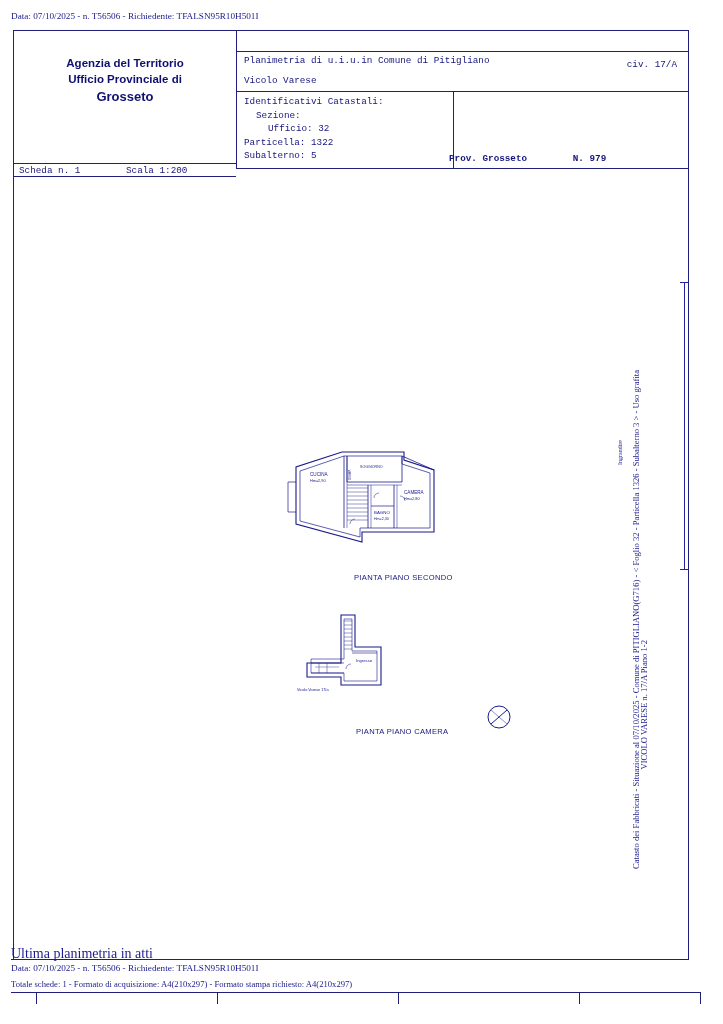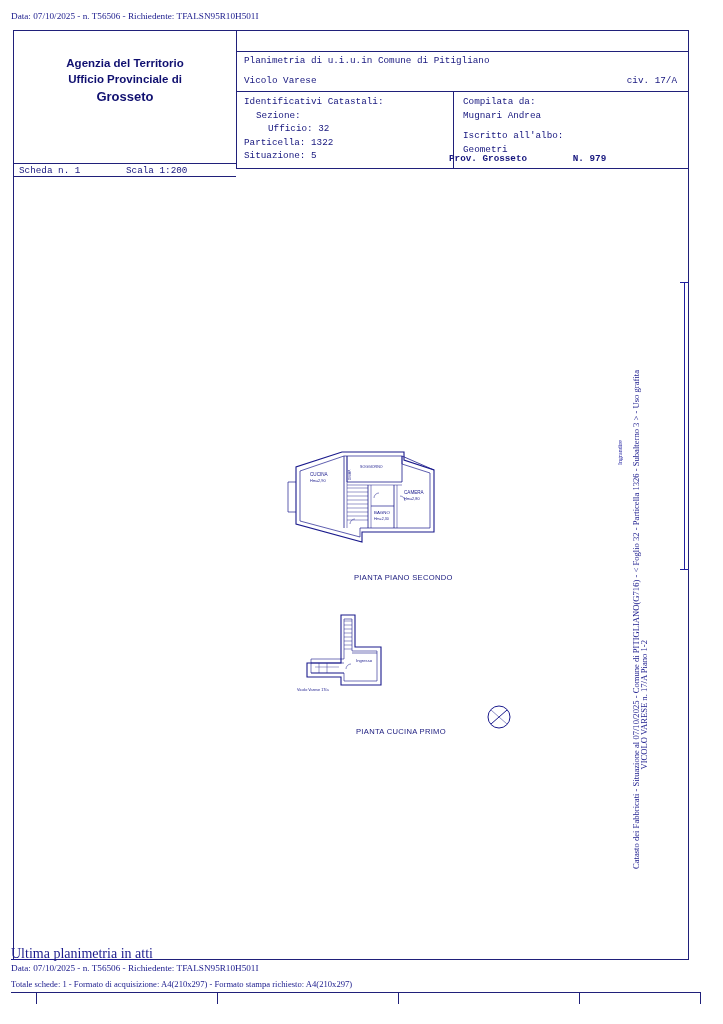--- a/index.html
+++ b/index.html
@@ -114,21 +114,21 @@
     left: 7px; top: 24px;
     white-space: nowrap;
   }
   .hdr-right .row-addr {
     position: absolute;
     left: 7px; top: 44px;
     white-space: nowrap;
   }
   .hdr-right .row-civ {
     position: absolute;
-    right: 12px; top: 44px;
+    right: 12px; top: 28px;
     white-space: nowrap;
   }
   .hdr-right .mid-line {
     position: absolute;
     left: 0; top: 60px;
     width: 100%;
     height: 1px;
     background: #20207a;
   }
   .hdr-right .vert-line {
@@ -293,32 +293,25 @@
       </div>
       <div class="indent2">
         <span>Ufficio:</span>
         <span>32</span>
       </div>
       <div>
         <span>Particella:</span>
         <span>1322</span>
       </div>
       <div>
-        <span>Situazione:</span>
+        <span>Subalterno:</span>
         <span>5</span>
       </div>
     </div>
 
-    <div class="comp">
-      <div>Compilata da:</div>
-      <div>Mugnari Andrea</div>
-      <div class="gap"></div>
-      <div>Iscritto all'albo:</div>
-      <div>Geometri</div>
-    </div>
 
     <div class="prov-row">
       <span>Prov. Grosseto</span>
       <span class="n-val">N.</span>
       <span>979</span>
     </div>
   </div>
 
   <div class="scheda-bar">
     <span class="s1">Scheda n. 1</span>
@@ -392,21 +385,21 @@
 
         <path d="M57,62 a5,5 0 0 1 5,-5" stroke-width="0.5"></path>
 
         <path d="M26,60 L50,60" stroke-width="0.4"></path>
       </g>
       <g font-family="Liberation Sans, sans-serif" fill="#1a1a8c">
         <text x="67" y="55" font-size="4.2">Ingresso</text>
         <text x="8" y="84" font-size="3.8">Vicolo Varese 17/a</text>
       </g>
     </svg>
-    <div class="plan-caption" style="left:342px; top:550px;">PIANTA CUCINA PRIMO</div>
+    <div class="plan-caption" style="left:342px; top:550px;">PIANTA PIANO CAMERA</div>
 
     <svg class="compass" style="left:470px; top:525px;" width="30" height="30" viewBox="0 0 30 30">
       <circle cx="15" cy="15" r="11" fill="none" stroke="#1a1a8c" stroke-width="1"></circle>
       <line x1="7" y1="22" x2="23" y2="8" stroke="#1a1a8c" stroke-width="1"></line>
       <line x1="7" y1="8" x2="23" y2="22" stroke="#1a1a8c" stroke-width="0.5"></line>
     </svg>
 
   </div>
 
   <div class="side-text">Catasto dei Fabbricati - Situazione al 07/10/2025 - Comune di PITIGLIANO(G716) - &lt; Foglio 32 - Particella 1326 - Subalterno 3 &gt; - Uso grafita</div>

